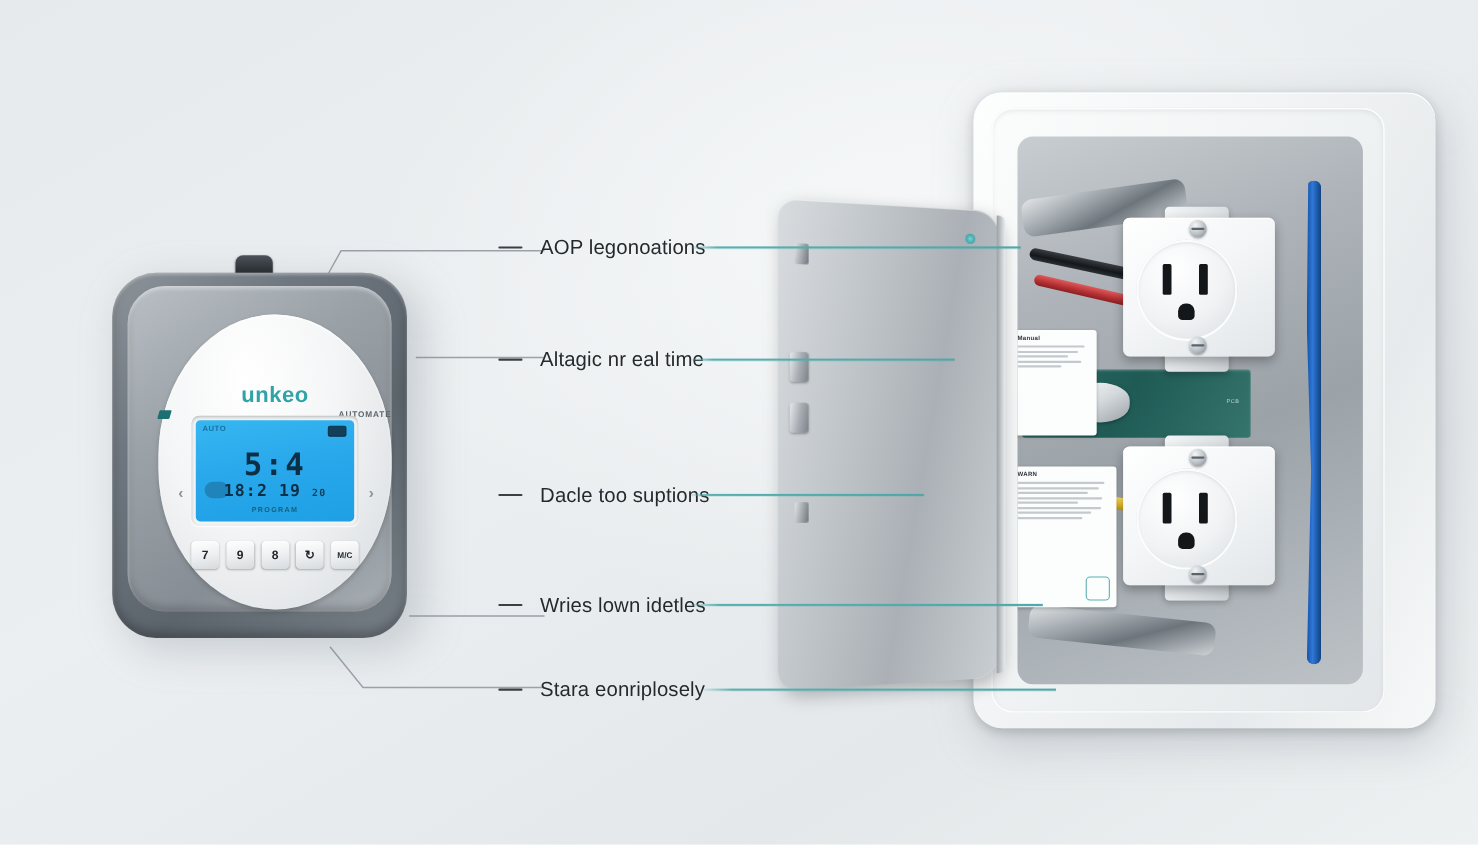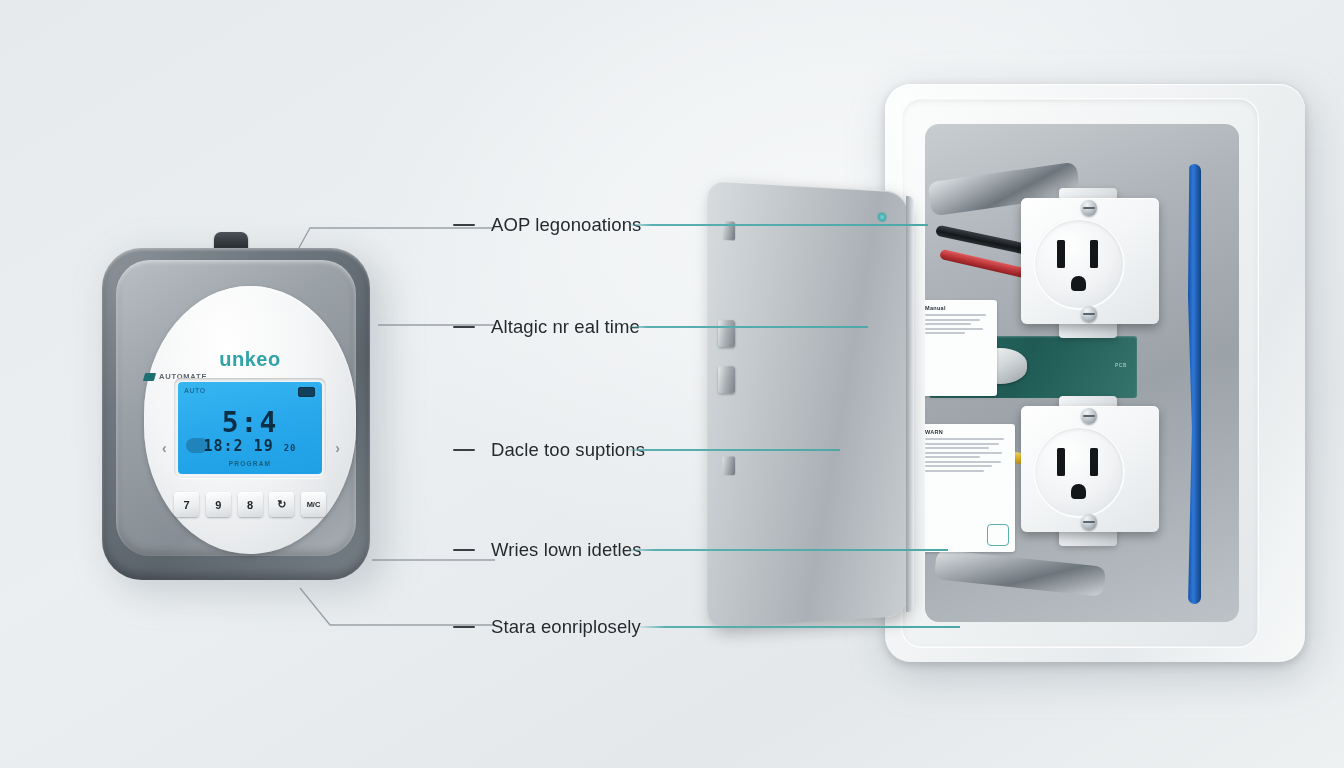--- a/index.html
+++ b/index.html
@@ -58,21 +58,21 @@
     border-radius: 7px 7px 3px 3px;
     background: linear-gradient(180deg, #4c5258 0%, #2b3034 55%, #3d4349 100%);
     box-shadow: 0 1px 2px rgba(0,0,0,.4);
   }
   .brand { position: absolute; left: 0; right: 0; top: 62px; text-align: center; }
   .brand-name {
     font-size: 20px; font-weight: 700; letter-spacing: .5px;
     color: #2fa3a6; text-shadow: 0 1px 0 rgba(255,255,255,.9);
   }
   .brand-sub-row {
-    display: flex; align-items: center; justify-content: flex-start; gap: 4px; margin-top: 1px;
+    display: flex; align-items: center; justify-content: space-between; gap: 4px; margin-top: 1px;
   }
   .brand-mark {
     width: 11px; height: 8px; background: #1d6f72; transform: skewX(-16deg);
     border-radius: 1px;
   }
   .brand-sub { font-size: 7.5px; font-weight: 700; letter-spacing: .8px; color: #5d666d; }
 
   #lcd-frame {
     position: absolute; left: 30px; top: 92px; width: 152px; height: 100px;
     border-radius: 7px; background: #f2f3f4; padding: 4px;

